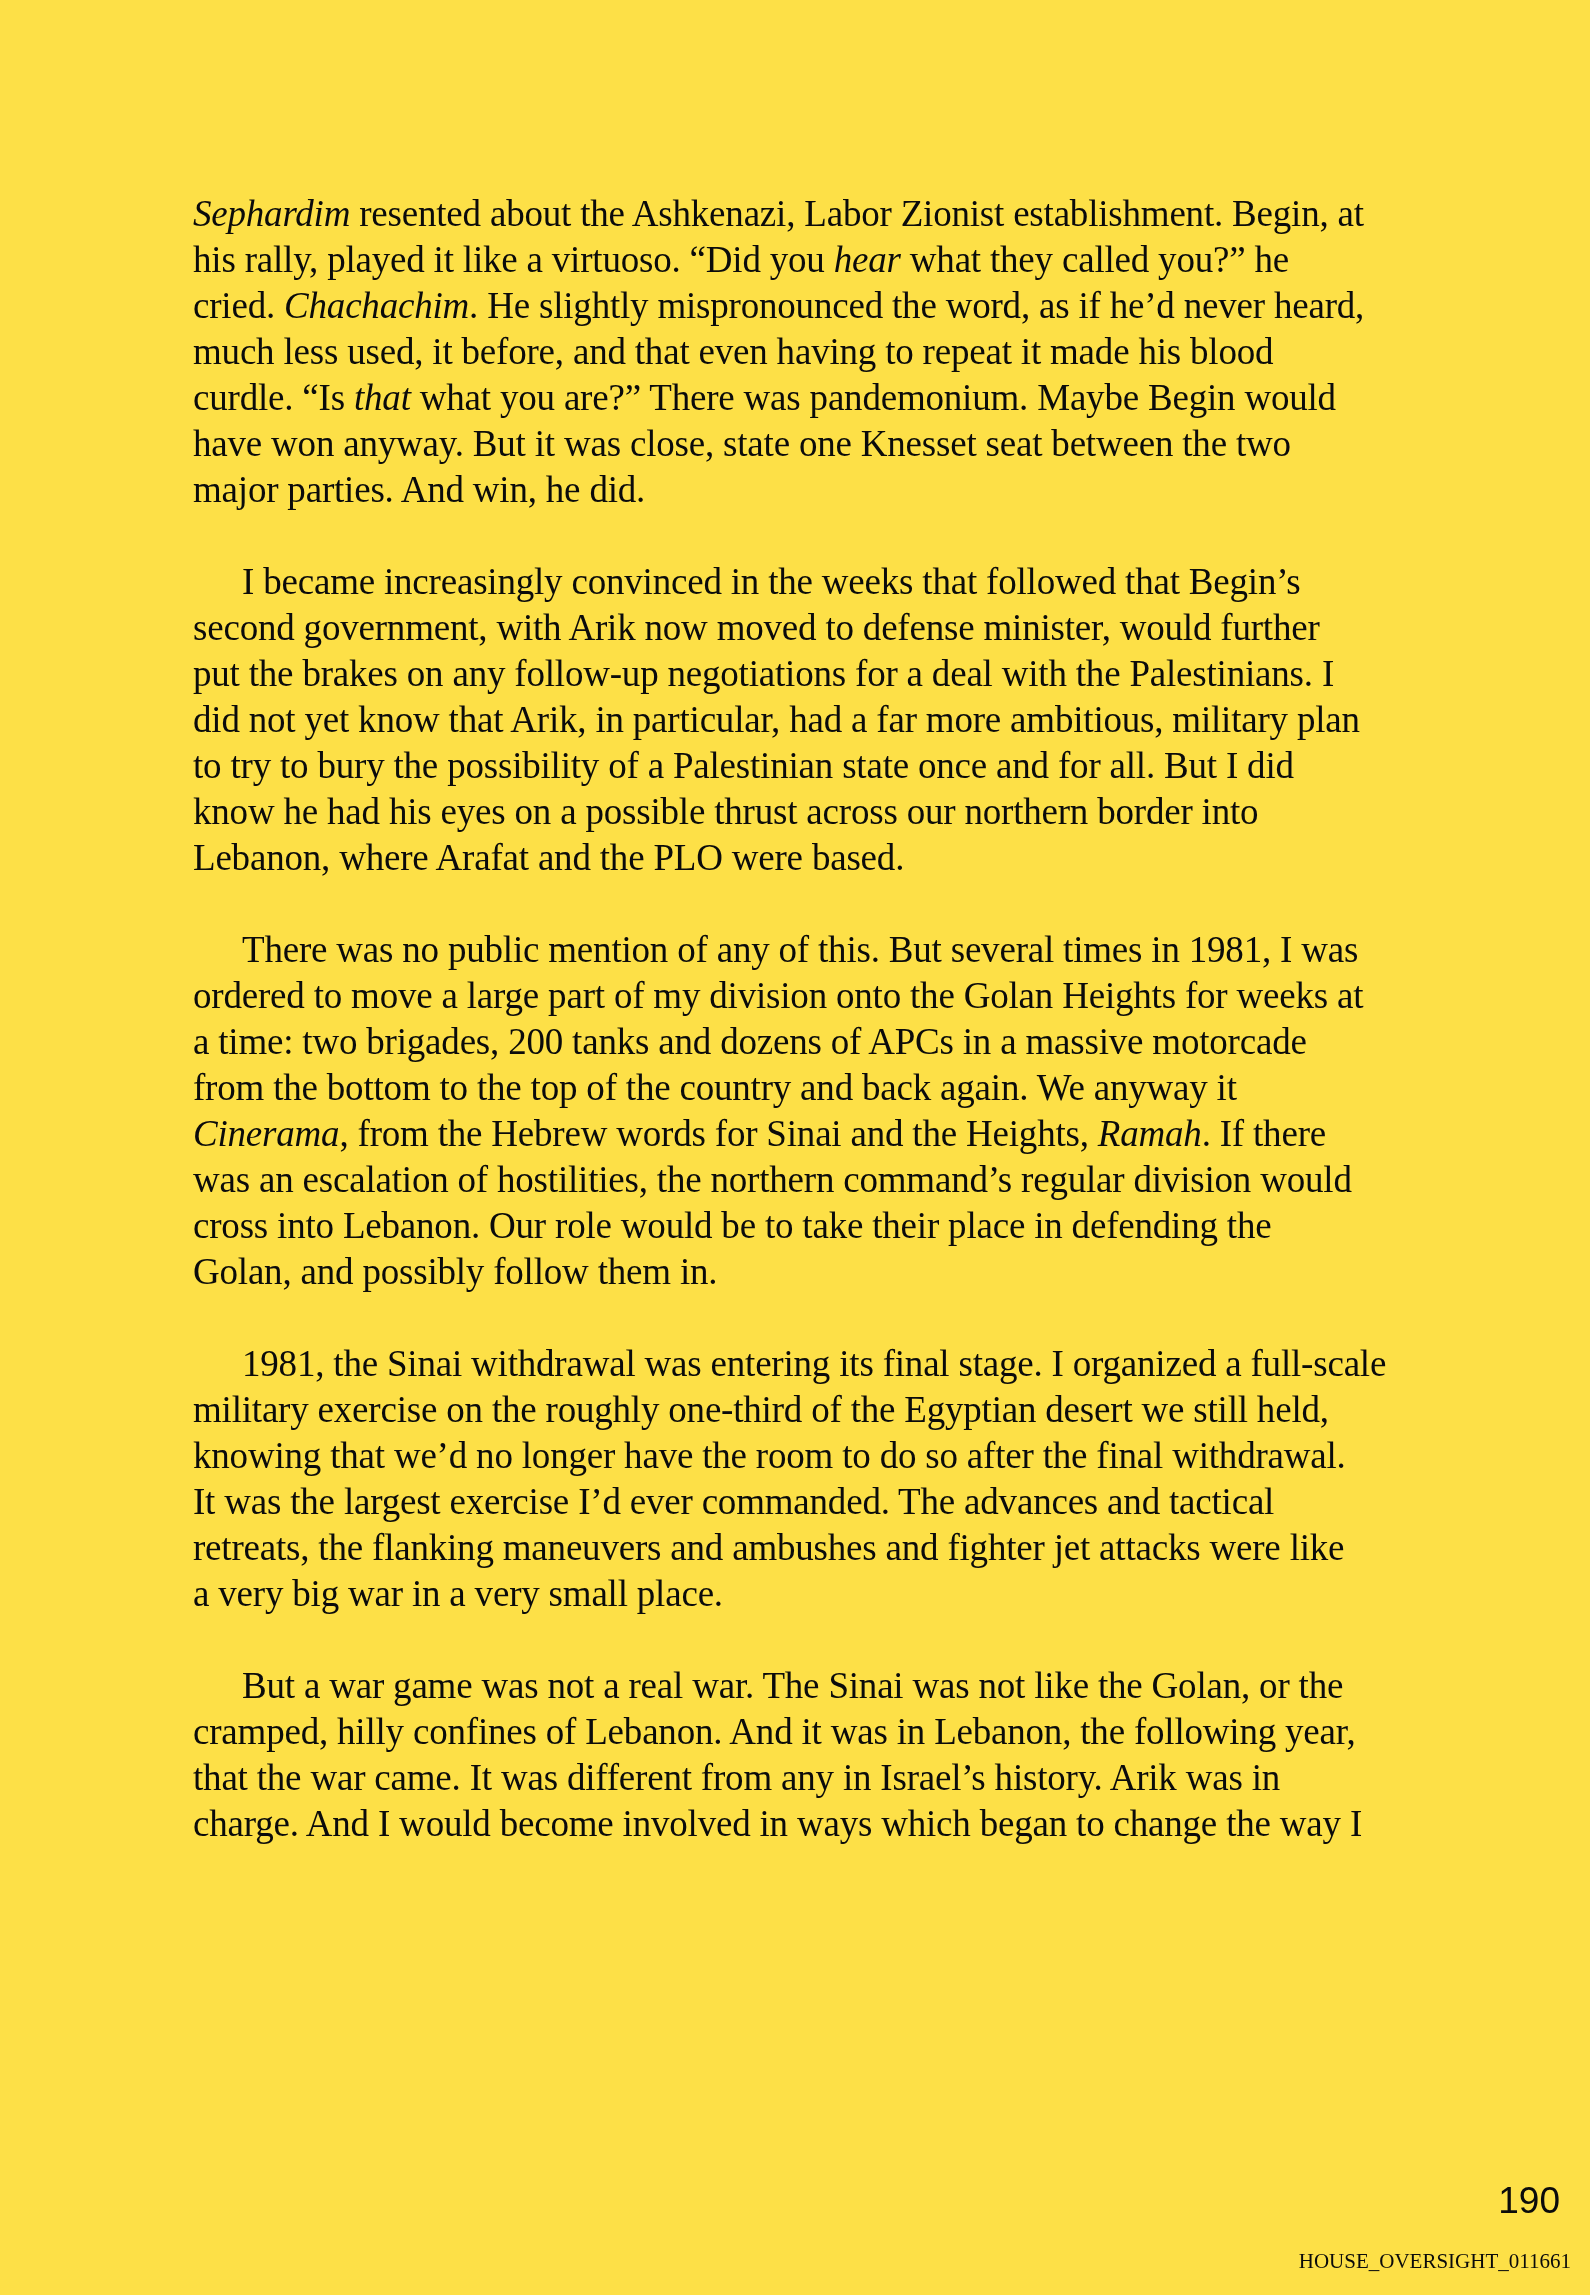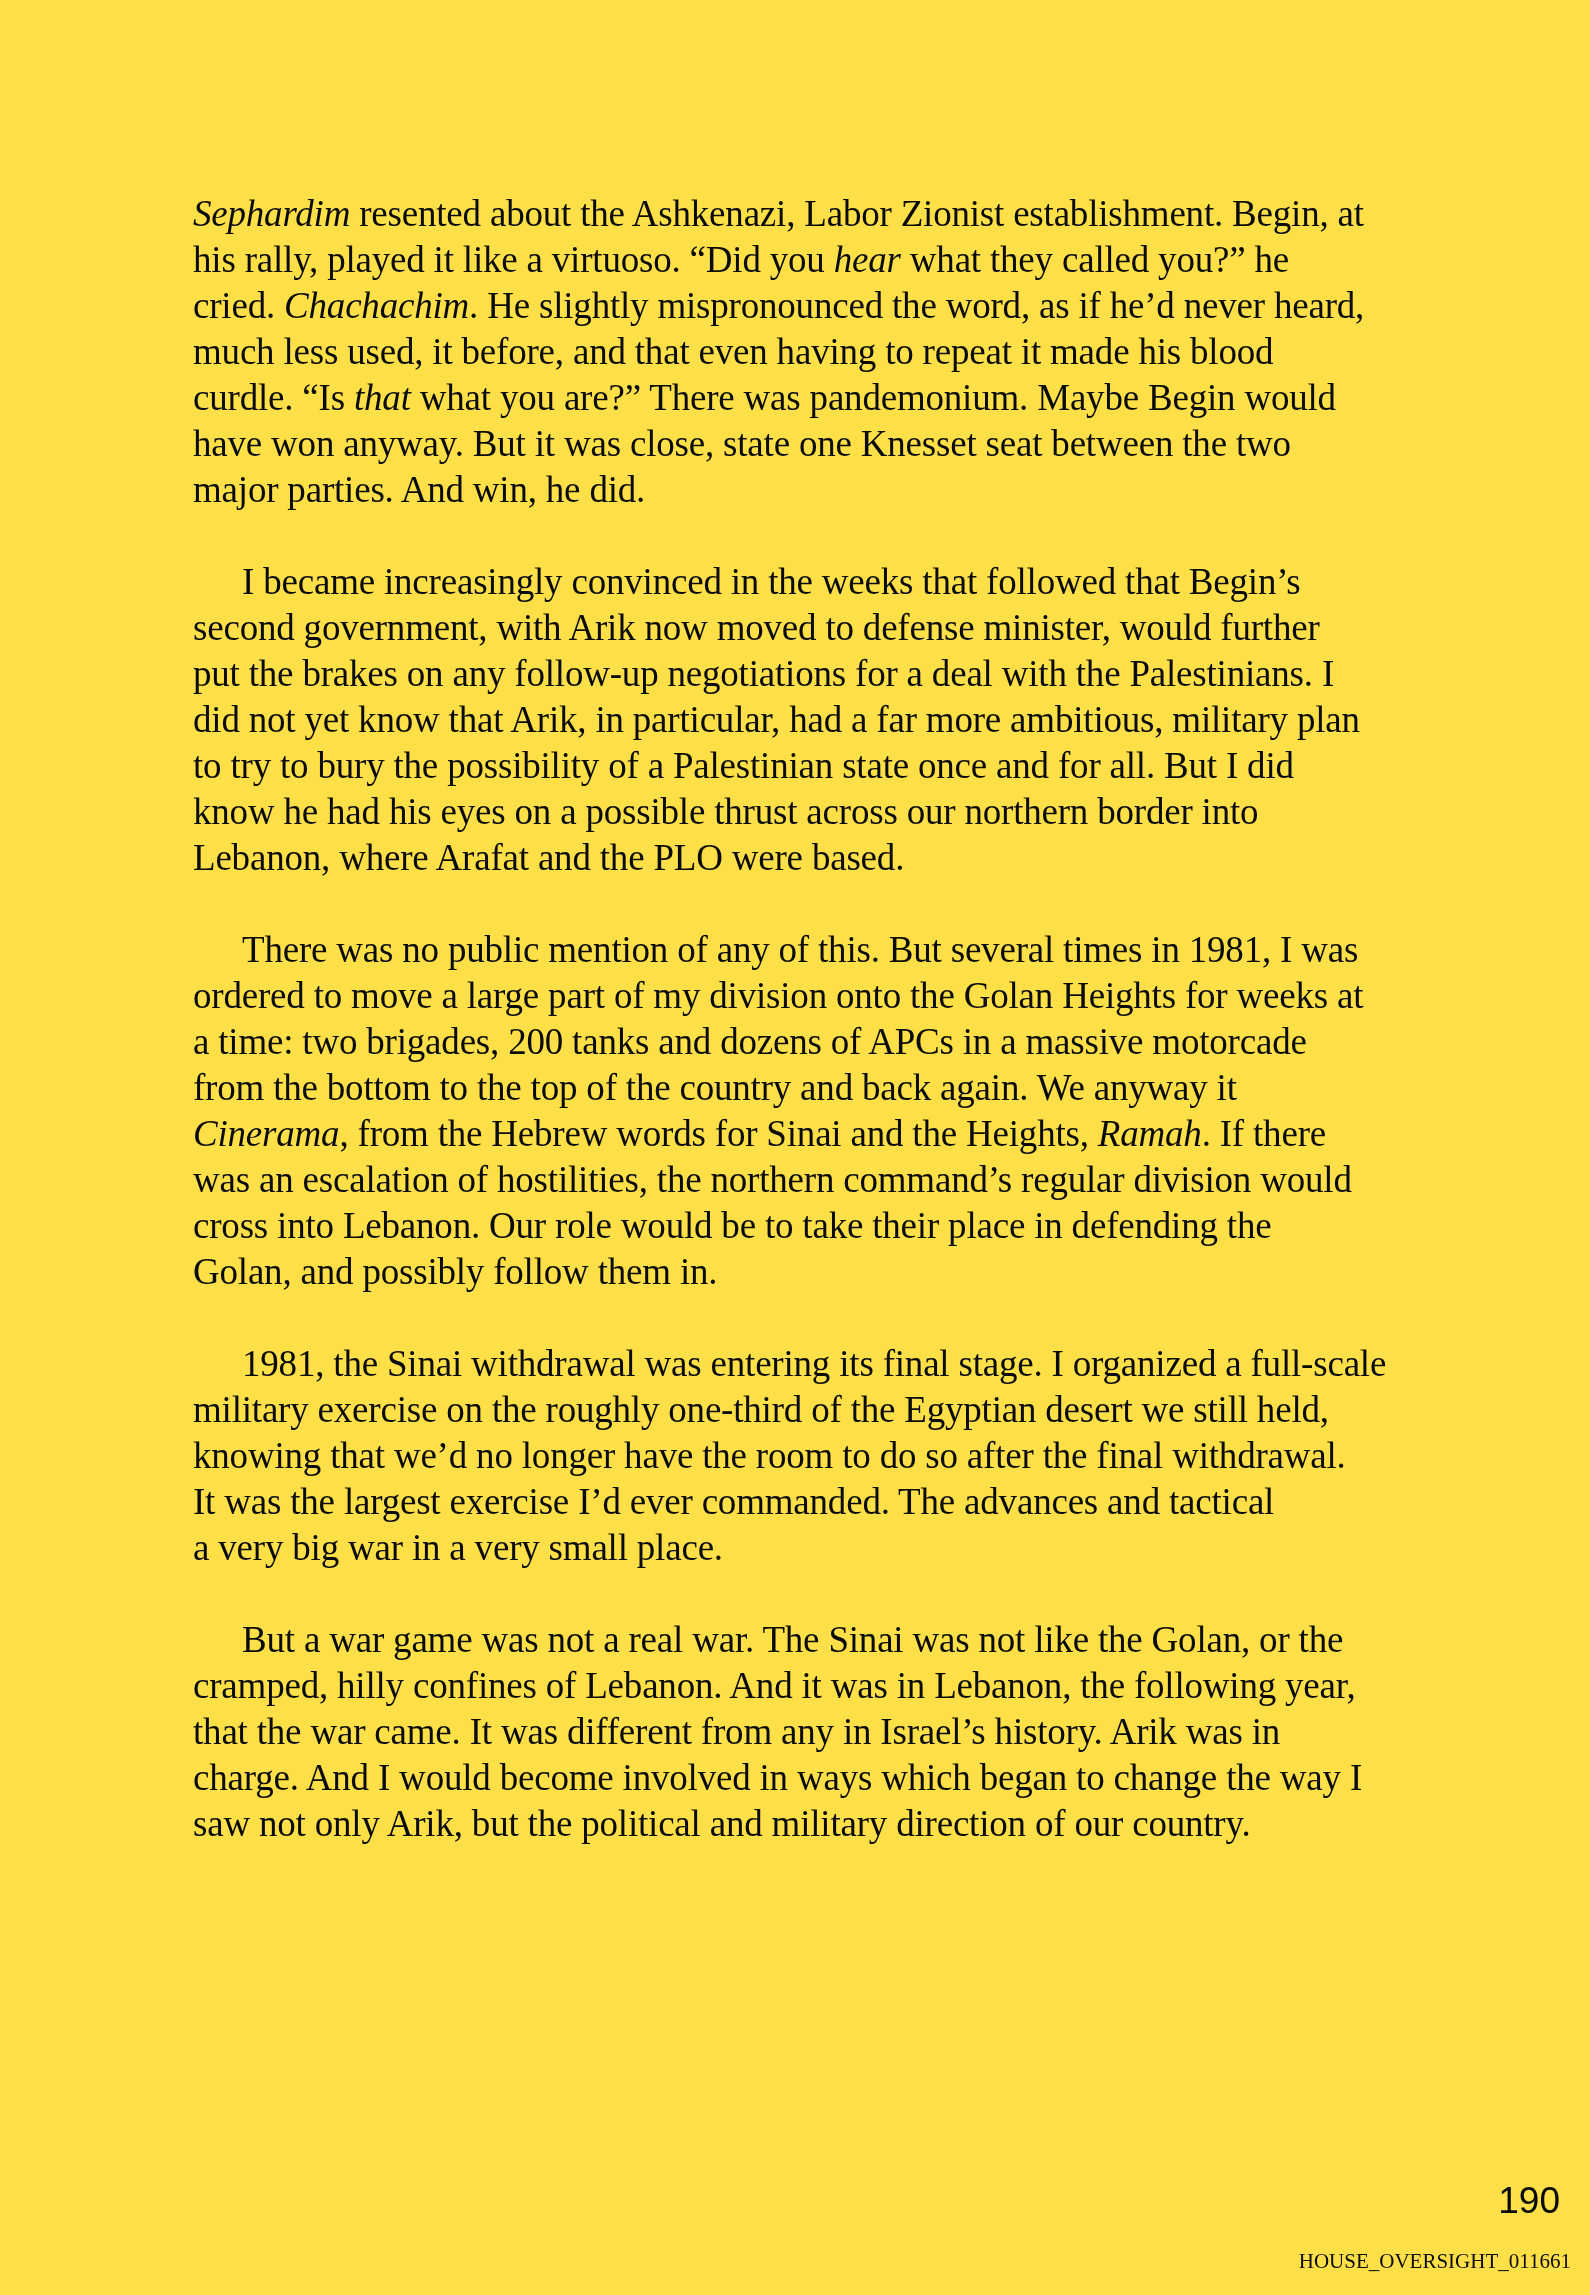--- a/index.html
+++ b/index.html
@@ -92,26 +92,26 @@
         <div class="line"><span class="it">Cinerama</span><span>, from the Hebrew words for Sinai and the Heights, </span><span class="it">Ramah</span><span>. If there</span></div>
         <div class="line"><span>was an escalation of hostilities, the northern command’s regular division would</span></div>
         <div class="line"><span>cross into Lebanon. Our role would be to take their place in defending the</span></div>
         <div class="line"><span>Golan, and possibly follow them in.</span></div>
       </div>
       <div class="para indented">
         <div class="line"><span>1981, the Sinai withdrawal was entering its final stage. I organized a full-scale</span></div>
         <div class="line"><span>military exercise on the roughly one-third of the Egyptian desert we still held,</span></div>
         <div class="line"><span>knowing that we’d no longer have the room to do so after the final withdrawal.</span></div>
         <div class="line"><span>It was the largest exercise I’d ever commanded. The advances and tactical</span></div>
+        <div class="line"><span>retreats, the flanking maneuvers and ambushes and fighter jet attacks were like</span></div>
         <div class="line"><span>a very big war in a very small place.</span></div>
       </div>
       <div class="para indented">
         <div class="line"><span>But a war game was not a real war. The Sinai was not like the Golan, or the</span></div>
         <div class="line"><span>cramped, hilly confines of Lebanon. And it was in Lebanon, the following year,</span></div>
         <div class="line"><span>that the war came. It was different from any in Israel’s history. Arik was in</span></div>
         <div class="line"><span>charge. And I would become involved in ways which began to change the way I</span></div>
-        <div class="line"><span>saw not only Arik, but the political and military direction of our country.</span></div>
       </div>
     </div>
   <div class="page-number">190</div>
   <div class="bates-stamp">HOUSE_OVERSIGHT_011661</div>
 </div>
 
 
 </body></html>

